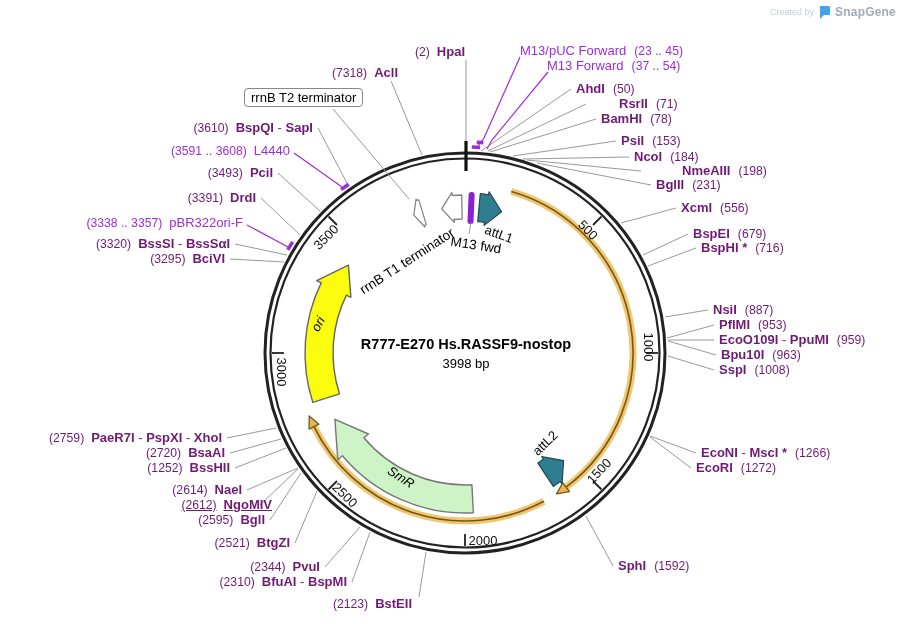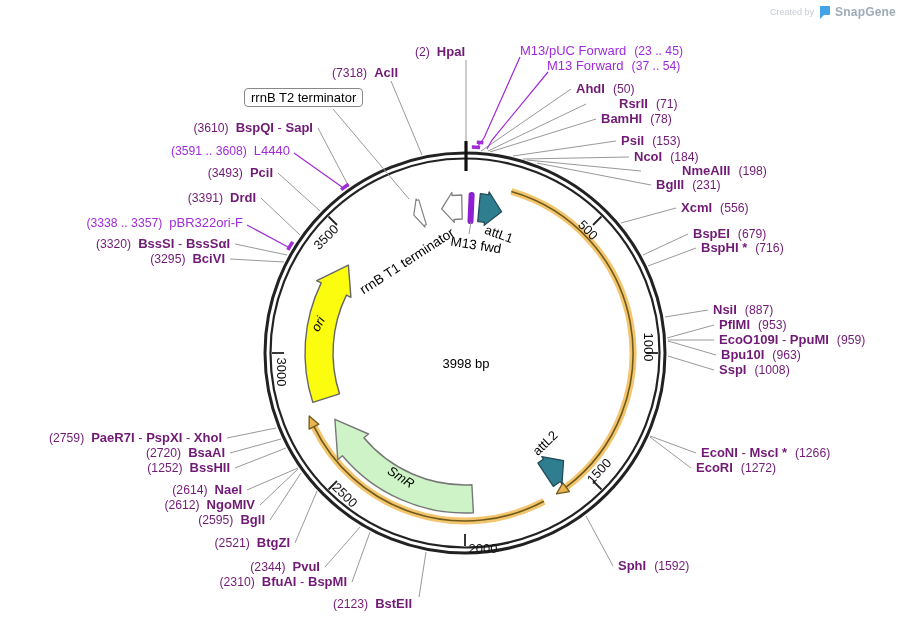--- a/index.html
+++ b/index.html
@@ -104,20 +104,21 @@
     </svg>
 
   <div class="feat-label italic" style="left:318px;top:324px;transform:translate(-50%,-50%) rotate(-62deg);">ori</div>
   <div class="feat-label italic" style="left:401px;top:477px;transform:translate(-50%,-50%) rotate(33deg);">SmR</div>
   <div class="feat-label" style="left:499px;top:234px;transform:translate(-50%,-50%) rotate(20deg);">attL1</div>
   <div class="feat-label" style="left:545px;top:443px;transform:translate(-50%,-50%) rotate(-44deg);">attL2</div>
   <div class="feat-label" style="left:476px;top:245px;transform:translate(-50%,-50%) rotate(9deg);font-size:13.5px;">M13 fwd</div>
   <div class="feat-label" style="left:407px;top:261px;transform:translate(-50%,-50%) rotate(-33deg);font-size:13.5px;">rrnB T1 terminator</div>
   <div id="rrnb-t2-box">rrnB T2 terminator</div>
 
+  <div id="title-block">R777-E270 Hs.RASSF9-nostop</div>
   <div id="size-block">3998 bp</div>
 
   <div id="labels">
       <div class="label r" style="top: 89px; left: 576px;"><span class="nm">AhdI</span><span class="pos pos-trail">(50)</span></div>
       <div class="label r" style="top: 104px; left: 591px; padding-left: 28px;"><span class="nm">RsrII</span><span class="pos pos-trail">(71)</span></div>
       <div class="label r" style="top: 119px; left: 601px;"><span class="nm">BamHI</span><span class="pos pos-trail">(78)</span></div>
       <div class="label r" style="top: 141px; left: 621px;"><span class="nm">PsiI</span><span class="pos pos-trail">(153)</span></div>
       <div class="label r" style="top: 157px; left: 634px;"><span class="nm">NcoI</span><span class="pos pos-trail">(184)</span></div>
       <div class="label r" style="top: 171px; left: 646px; padding-left: 36px;"><span class="nm">NmeAIII</span><span class="pos pos-trail">(198)</span></div>
       <div class="label r" style="top: 185px; left: 656px;"><span class="nm">BglII</span><span class="pos pos-trail">(231)</span></div>
@@ -136,34 +137,34 @@
       <div class="label l" style="top: 73px; right: 510px;"><span class="pos pos-lead">(7318)</span><span class="nm">AclI</span></div>
       <div class="label l" style="top: 128px; right: 595px;"><span class="pos pos-lead">(3610)</span><span class="nm">BspQI</span><span class="sep"> - </span><span class="nm">SapI</span></div>
       <div class="label l" style="top: 173px; right: 635px;"><span class="pos pos-lead">(3493)</span><span class="nm">PciI</span></div>
       <div class="label l" style="top: 198px; right: 652px;"><span class="pos pos-lead">(3391)</span><span class="nm">DrdI</span></div>
       <div class="label l" style="top: 244px; right: 678px;"><span class="pos pos-lead">(3320)</span><span class="nm">BssSI</span><span class="sep"> - </span><span class="nm">BssSαI</span></div>
       <div class="label l" style="top: 259px; right: 683px;"><span class="pos pos-lead">(3295)</span><span class="nm">BciVI</span></div>
       <div class="label l" style="top: 438px; right: 686px;"><span class="pos pos-lead">(2759)</span><span class="nm">PaeR7I</span><span class="sep"> - </span><span class="nm">PspXI</span><span class="sep"> - </span><span class="nm">XhoI</span></div>
       <div class="label l" style="top: 453px; right: 683px;"><span class="pos pos-lead">(2720)</span><span class="nm">BsaAI</span></div>
       <div class="label l" style="top: 468px; right: 678px;"><span class="pos pos-lead">(1252)</span><span class="nm">BssHII</span></div>
       <div class="label l" style="top: 490px; right: 666px;"><span class="pos pos-lead">(2614)</span><span class="nm">NaeI</span></div>
-      <div class="label l" style="top: 505px; right: 653px;"><span class="pos pos-lead">(2612)</span><span class="nm">NgoMIV</span></div>
+      <div class="label l" style="top: 505px; right: 636px; text-decoration: underline;"><span class="pos pos-lead">(2612)</span><span class="nm">NgoMIV</span></div>
       <div class="label l" style="top: 520px; right: 643px;"><span class="pos pos-lead">(2595)</span><span class="nm">BglI</span></div>
       <div class="label l" style="top: 543px; right: 618px;"><span class="pos pos-lead">(2521)</span><span class="nm">BtgZI</span></div>
       <div class="label l" style="top: 567px; right: 588px;"><span class="pos pos-lead">(2344)</span><span class="nm">PvuI</span></div>
       <div class="label l" style="top: 582px; right: 561px;"><span class="pos pos-lead">(2310)</span><span class="nm">BfuAI</span><span class="sep"> - </span><span class="nm">BspMI</span></div>
       <div class="label l" style="top: 604px; right: 496px;"><span class="pos pos-lead">(2123)</span><span class="nm">BstEII</span></div>
       <div class="label r purple" style="top: 51px; left: 520px;"><span class="nm">M13/pUC Forward</span><span class="pos pos-trail">(23 .. 45)</span></div>
       <div class="label r purple" style="top: 66px; left: 547px;"><span class="nm">M13 Forward</span><span class="pos pos-trail">(37 .. 54)</span></div>
       <div class="label l purple" style="top: 151px; right: 618px;"><span class="pos pos-lead">(3591 .. 3608)</span><span class="nm">L4440</span></div>
       <div class="label l purple" style="top: 223px; right: 665px;"><span class="pos pos-lead">(3338 .. 3357)</span><span class="nm">pBR322ori-F</span></div>
       <div class="tick-label" style="left: 588px; top: 230px; transform: translate(-50%, -50%) rotate(45deg);">500</div>
       <div class="tick-label" style="left: 648px; top: 347px; transform: translate(-50%, -50%) rotate(90deg);">1000</div>
       <div class="tick-label" style="left: 599px; top: 471px; transform: translate(-50%, -50%) rotate(-47deg);">1500</div>
-      <div class="tick-label" style="left: 483px; top: 540px; transform: translate(-50%, -50%) rotate(0deg); margin-top: 8px;">2000</div>
+      <div class="tick-label" style="left: 483px; top: 540px; transform: translate(-50%, -50%) rotate(0deg);">2000</div>
       <div class="tick-label" style="left: 345px; top: 495px; transform: translate(-50%, -50%) rotate(44deg);">2500</div>
       <div class="tick-label" style="left: 281px; top: 372px; transform: translate(-50%, -50%) rotate(90deg);">3000</div>
       <div class="tick-label" style="left: 326px; top: 237px; transform: translate(-50%, -50%) rotate(-45deg);">3500</div>
     </div>
 
   <div id="watermark">
     <span class="created">Created by</span>
     <svg width="11" height="13" viewBox="0 0 11 13">
       <path d="M1,0 L10,0 Q11,0 11,1 L11,8 Q11,9 10,9 L5,9 L1,13 Z" fill="#41A3E8"></path>
     </svg>

